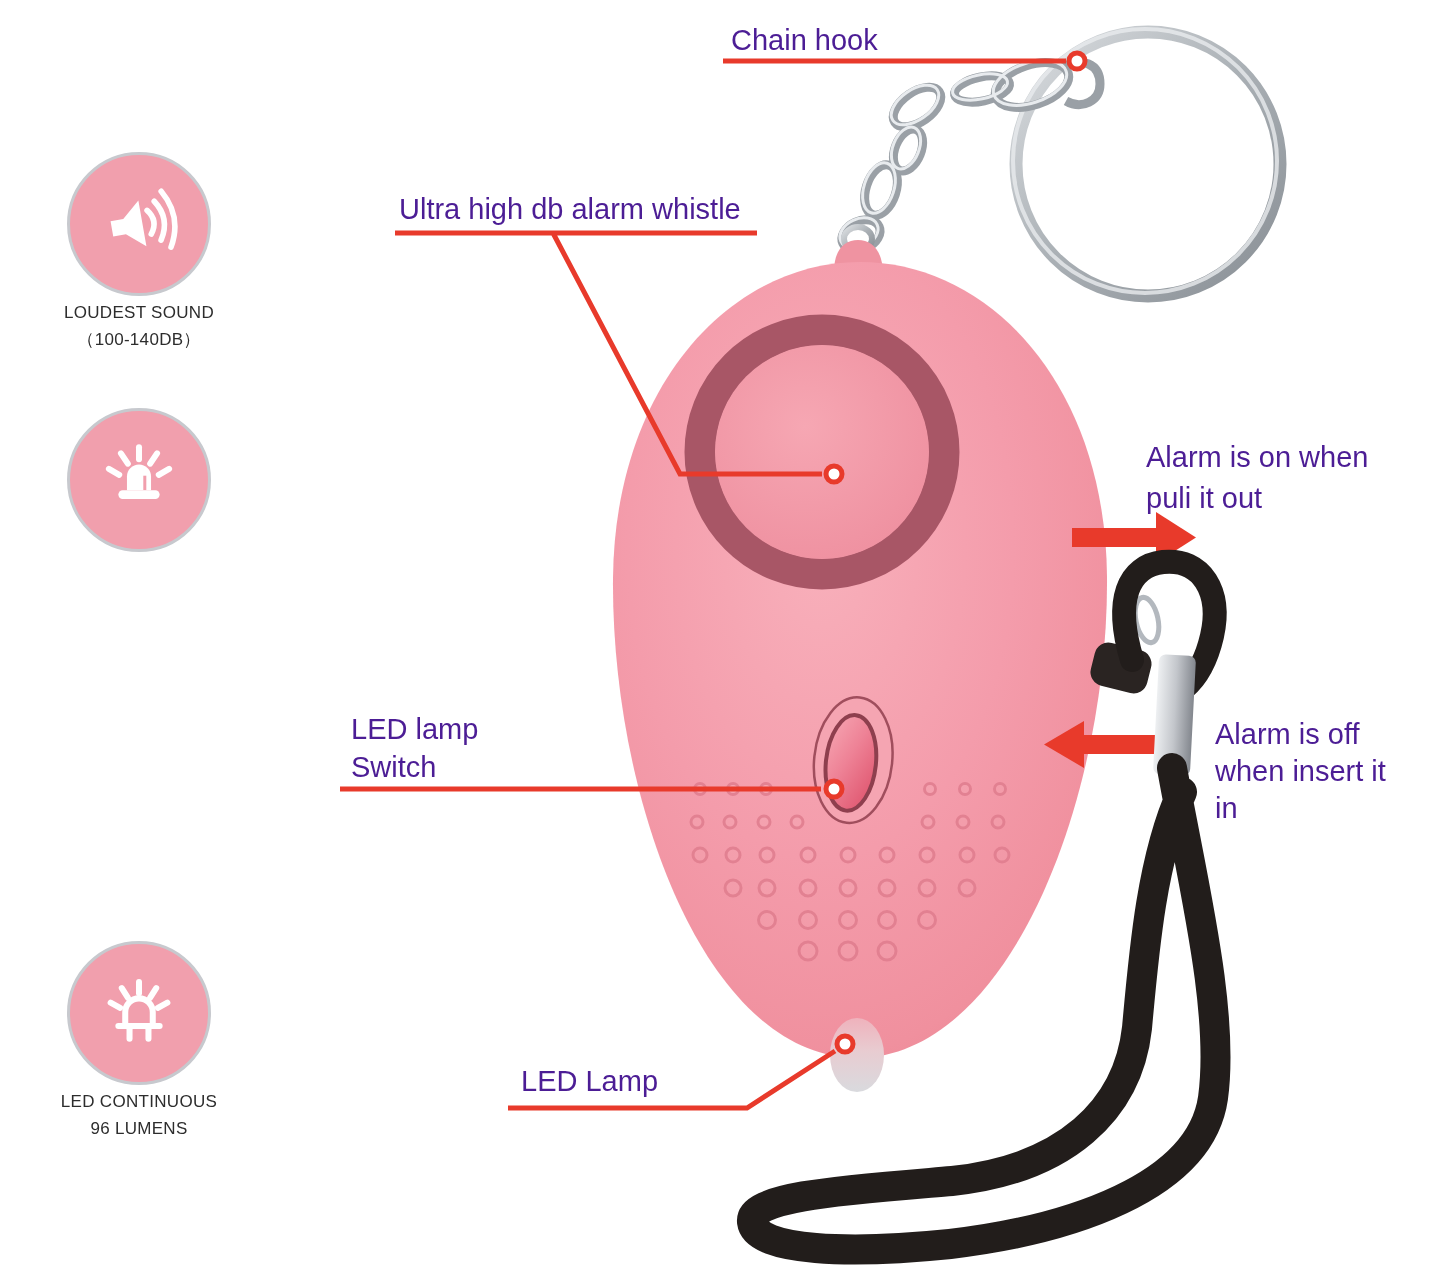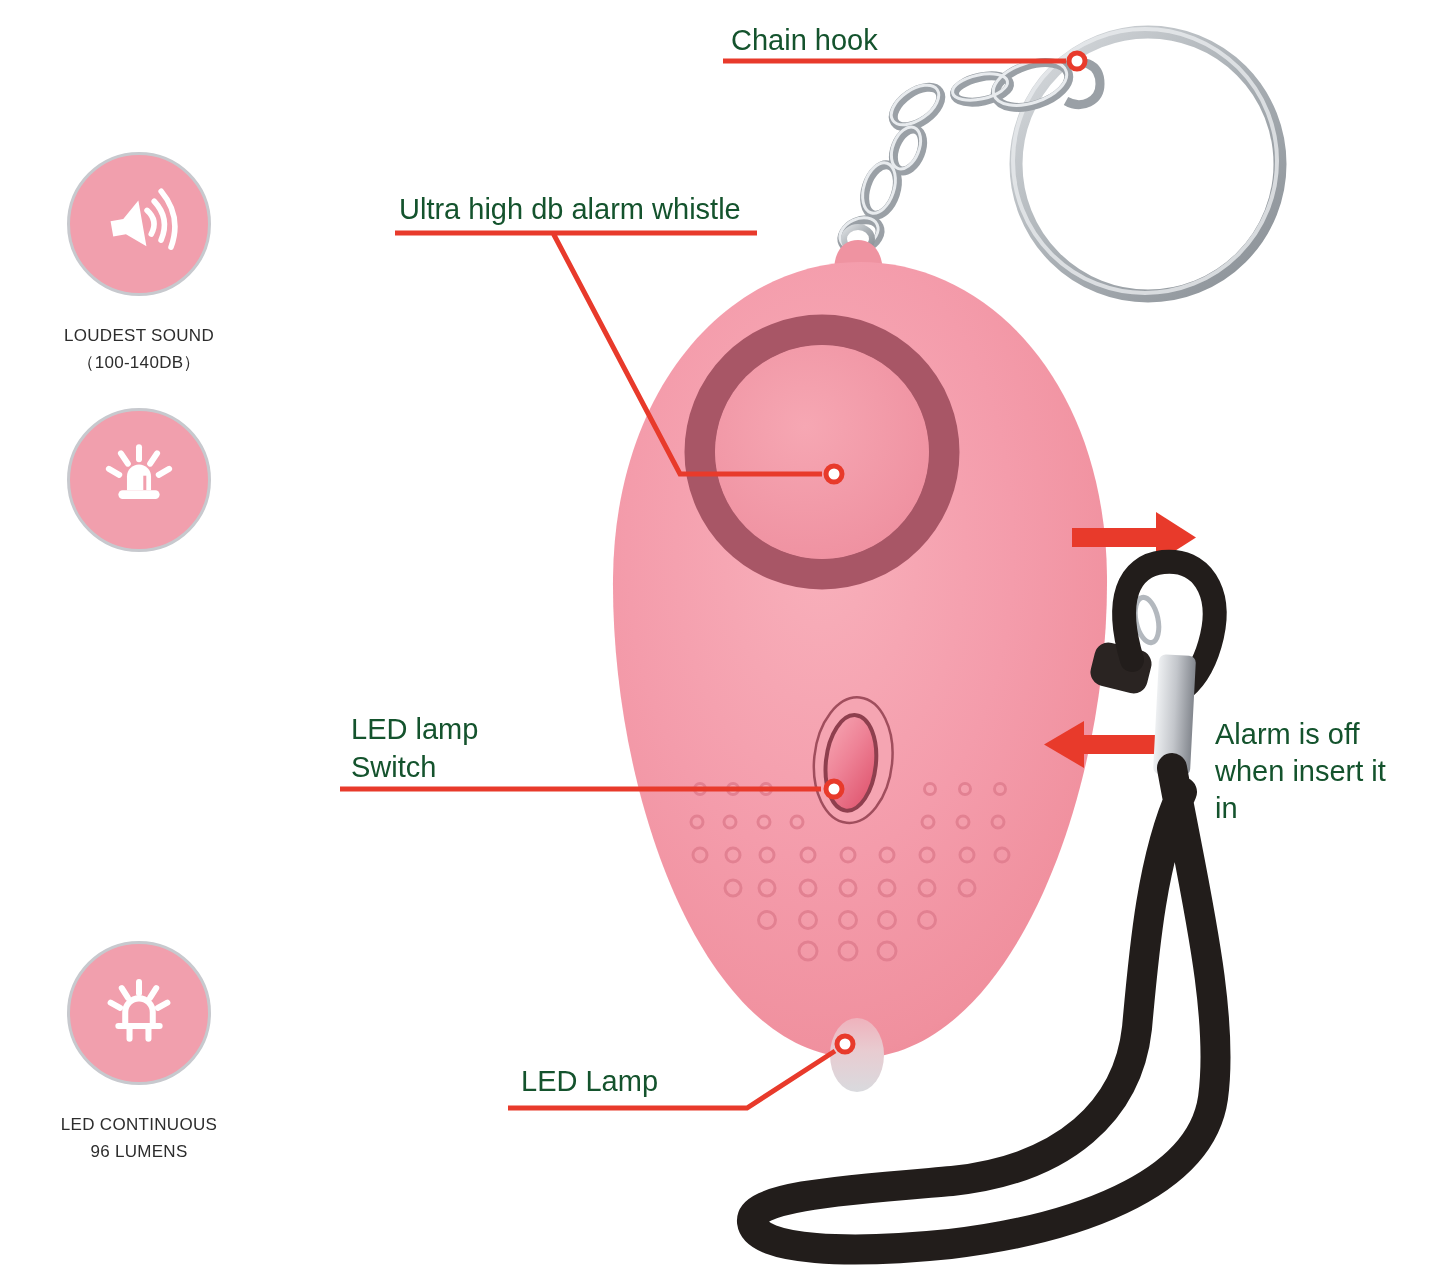--- a/index.html
+++ b/index.html
@@ -10,24 +10,24 @@
   .art{position:absolute;left:0;top:0;width:1445px;height:1281px;}
   
   .feature{position:absolute;left:8px;width:262px;text-align:center;}
   .feature .disc{
     width:144px;height:144px;border-radius:50%;
     background:#f19fad;border:3px solid #c7c9ce;
     margin:0 auto;display:flex;align-items:center;justify-content:center;
     box-sizing:border-box;
   }
   .feature .cap{
-    margin-top:26px;font-size:17px;line-height:27px;color:#2d2d2d;letter-spacing:.3px;
+    margin-top:3px;font-size:17px;line-height:27px;color:#2d2d2d;letter-spacing:.3px;
   }
   
-  .label{position:absolute;color:#14532d;font-size:29px;line-height:38px;white-space:nowrap;}
+  .label{position:absolute;color:#4c1d95;font-size:29px;line-height:38px;white-space:nowrap;}
   .label.lh41 div{line-height:41px;}
 </style>
 </head>
 <body>
 
 <div class="canvas">
 
   <div class="feature" style="top:152px">
     <div class="disc">
       <svg width="86" height="86" viewBox="0 0 100 100">
@@ -236,20 +236,24 @@
 
   <div class="label" style="left:399px;top:190px">Ultra high db alarm whistle</div>
 
   <div class="label" style="left:351px;top:710px">
     <div>LED lamp</div>
     <div>Switch</div>
   </div>
 
   <div class="label" style="left:521px;top:1062px">LED Lamp</div>
 
+  <div class="label lh41" style="left:1146px;top:437px">
+    <div>Alarm is on when</div>
+    <div>puli it out</div>
+  </div>
 
   <div class="label" style="left:1215px;top:716px;line-height:37px">
     <div>Alarm is off</div>
     <div>when insert it</div>
     <div>in</div>
   </div>
 
 </div>
 
 </body></html>

